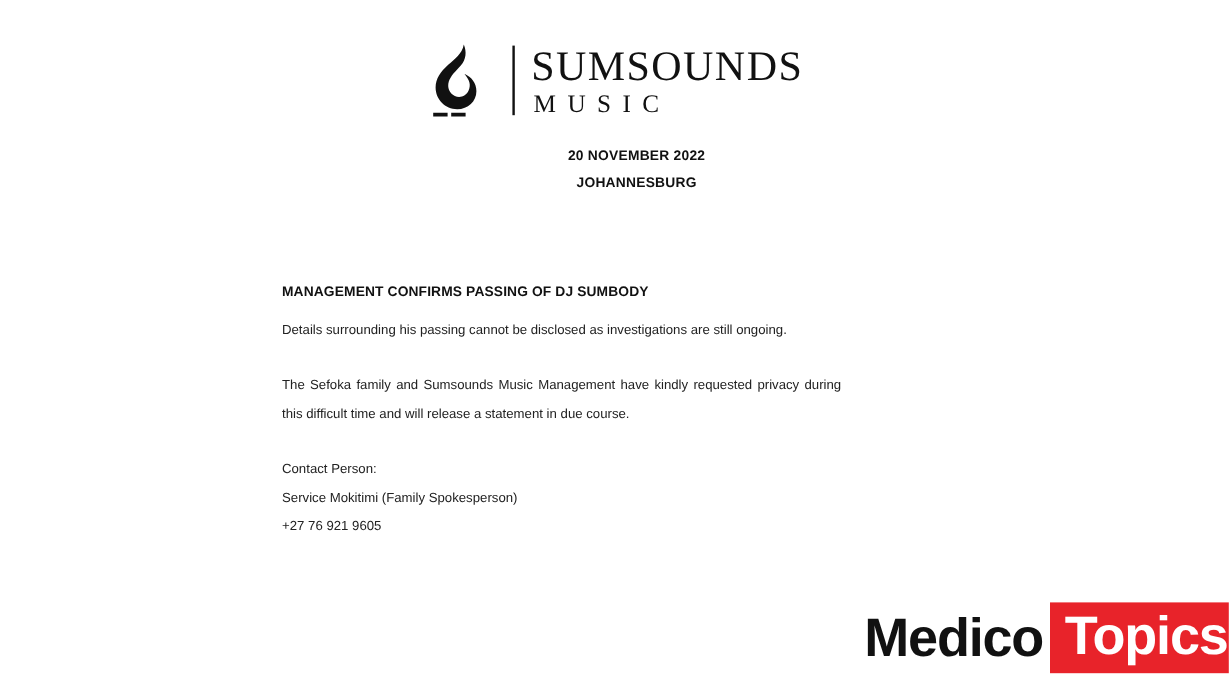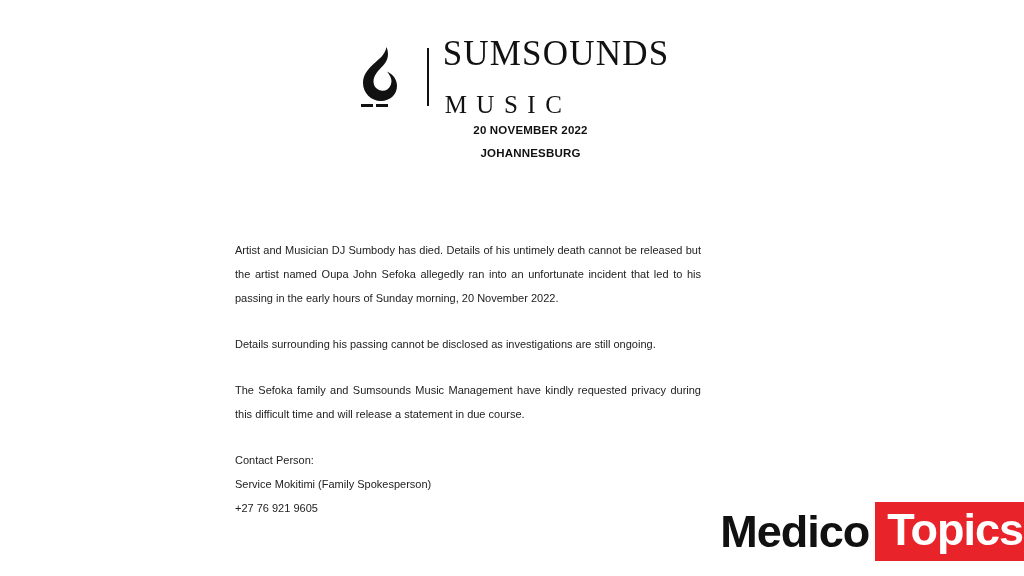--- a/index.html
+++ b/index.html
@@ -54,24 +54,24 @@
   }
   .logo-title {
     font-family: "Liberation Serif", serif;
     font-size: 35px;
     letter-spacing: 1.2px;
     color: #111;
     font-weight: 400;
   }
   .logo-sub {
     font-family: "Liberation Serif", serif;
-    font-size: 25px;
+    font-size: 21px;
     letter-spacing: 9.5px;
     color: #111;
-    margin-top: 21px;
+    margin-top: 3px;
     padding-left: 2px;
   }
 
   
   .meta {
     position: absolute;
     top: 124px;
     left: 0;
     width: 876px;
     text-align: center;
@@ -168,21 +168,21 @@
       </div>
     </div>
   </div>
 
   <div class="meta">
     <div class="meta-line">20 NOVEMBER 2022</div>
     <div class="meta-line">JOHANNESBURG</div>
   </div>
 
   <div class="body-block">
-    <p class="para">Artist and Musician DJ Sumbody has died. Details of his untimely death cannot be released but the artist named Oupa John Sefoka allegedly ran into an unfortunate incident that led to his passing in the early hours of Sunday morning, 20 November 2022.</p>
+    <div class="headline">MANAGEMENT CONFIRMS PASSING OF DJ SUMBODY</div>
     <p class="para">Details surrounding his passing cannot be disclosed as investigations are still ongoing.</p>
     <p class="para">The Sefoka family and Sumsounds Music Management have kindly requested privacy during this difficult time and will release a statement in due course.</p>
     <div class="contact">
       <div>Contact Person:</div>
       <div>Service Mokitimi (Family Spokesperson)</div>
       <div>+27 76 921 9605</div>
     </div>
   </div>
 
   <div class="watermark">

